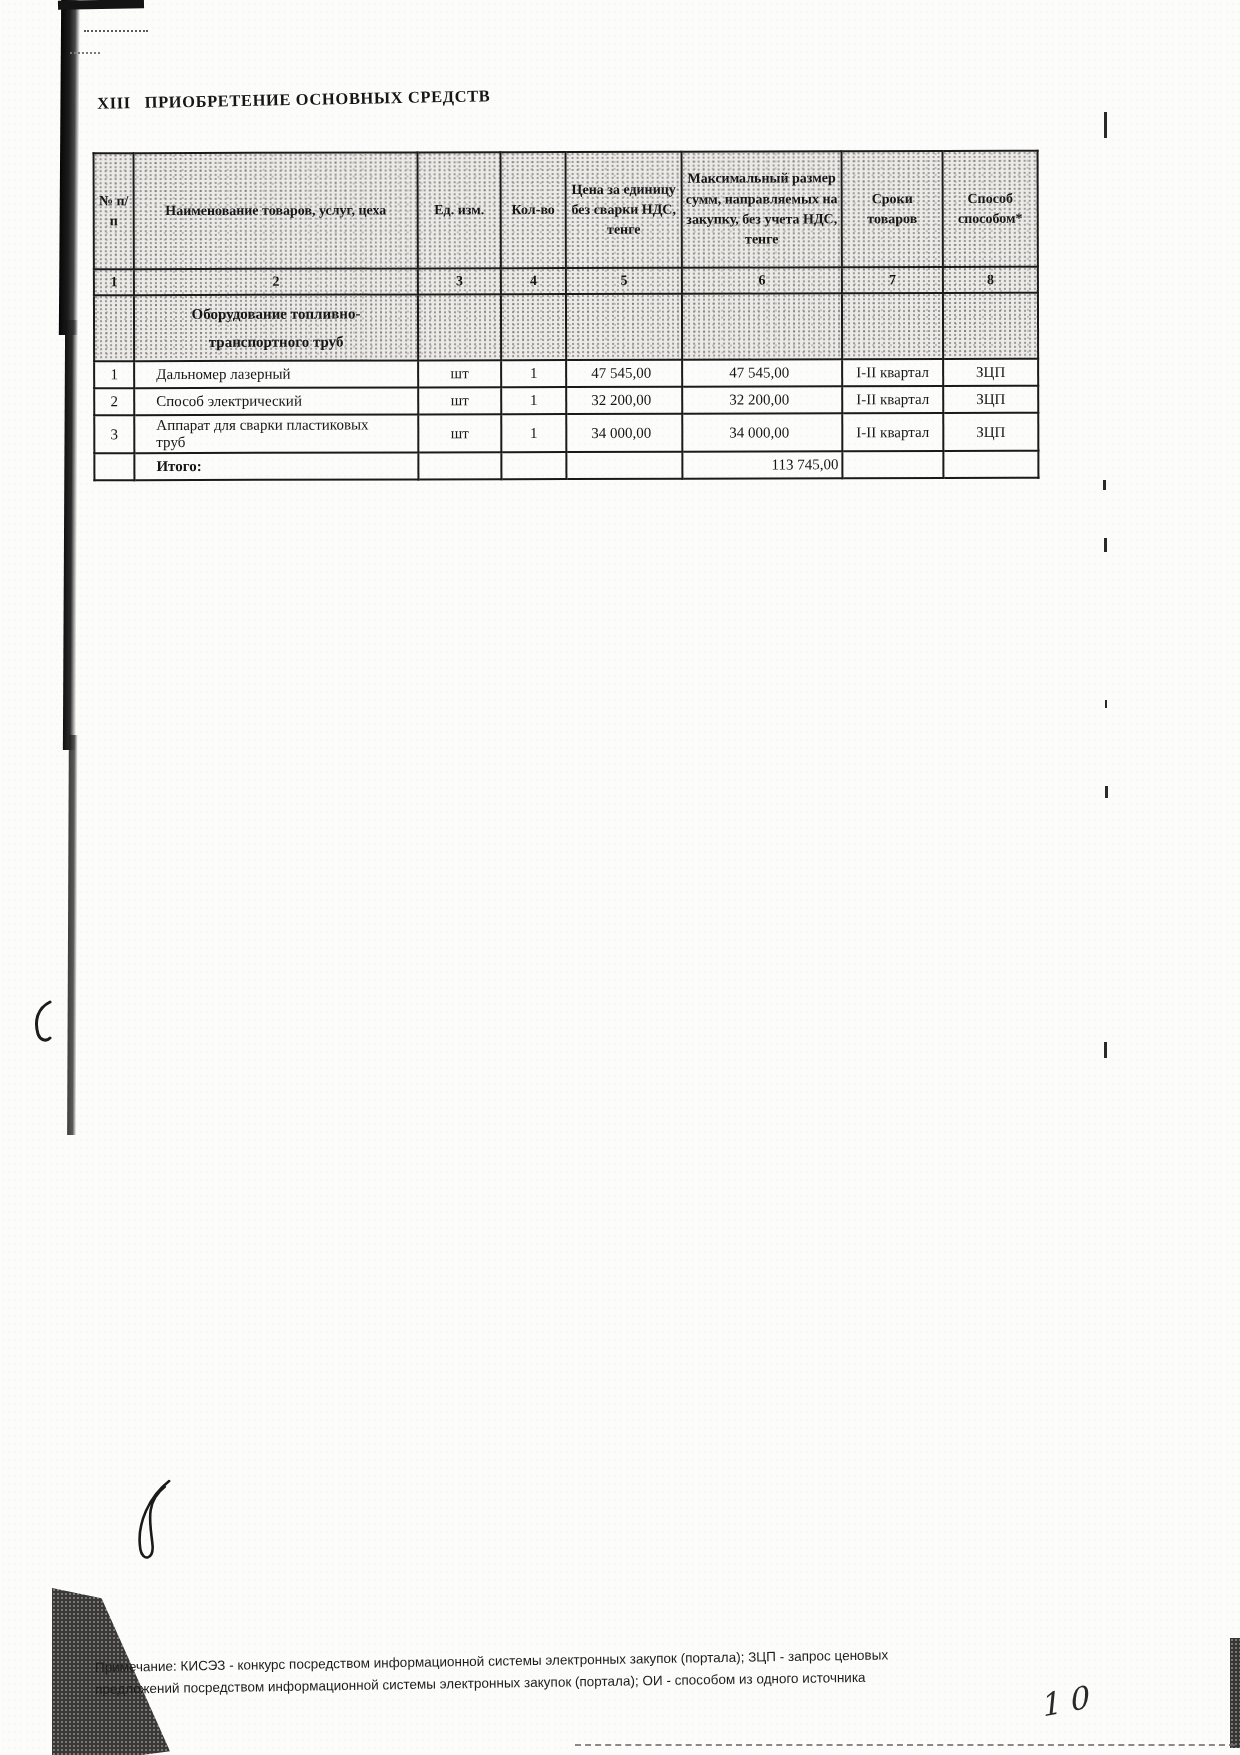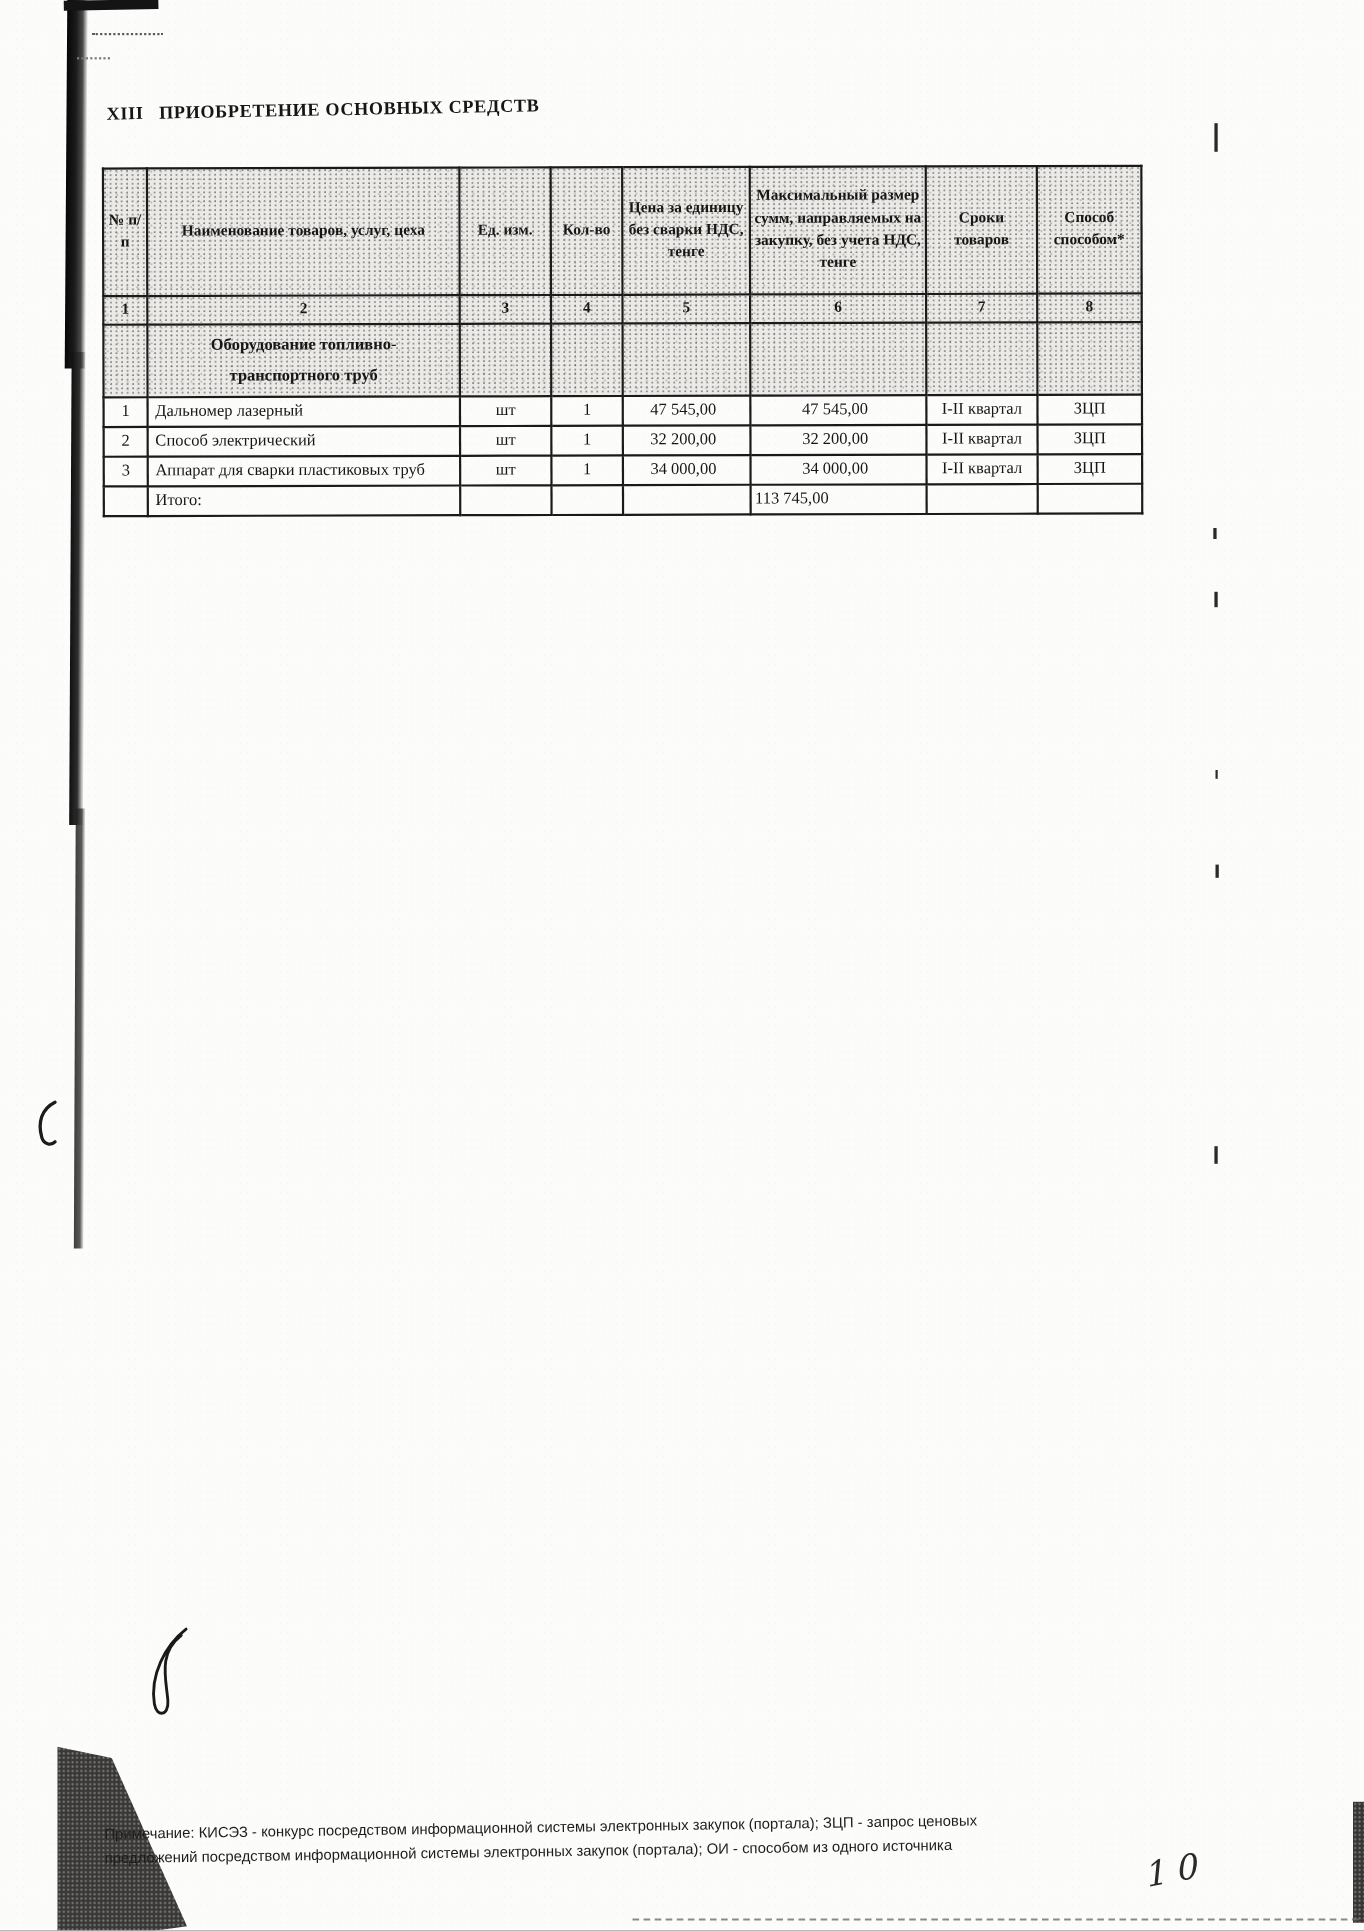--- a/index.html
+++ b/index.html
@@ -57,25 +57,25 @@
     background-color:#eceae7;
     background-image:
       radial-gradient(circle at 1px 1px, rgba(30,30,30,0.5) 0.6px, transparent 1.1px),
       radial-gradient(circle at 3px 2px, rgba(80,80,80,0.33) 0.6px, transparent 1.2px);
     background-size:5px 4px, 9px 7px;}
   .hdr td{font-weight:bold;font-size:14px;line-height:1.45;height:112px;}
   .numrow td{font-weight:bold;font-size:14px;height:22px;}
   .sectionrow td{height:62px;margin-top:40px;}
   .sectionrow .sec-name{font-weight:bold;font-size:15px;line-height:1.9;}
   .datarow td{height:23px;}
-  .c-name{text-align:left !important;padding:1px 6px !important;}
+  .c-name{text-align:left !important;padding:1px 21px !important;}
   .c-price,.c-max{text-align:center;padding-right:9px !important;}
   .totalrow td{height:23px;}
-  .totalrow .c-name{font-weight:normal;}
-  .totalrow .c-max{text-align:left;padding-right:3px !important;}
+  .totalrow .c-name{font-weight:bold;}
+  .totalrow .c-max{text-align:right;padding-right:3px !important;}
 
   
   .note{position:absolute;left:95px;top:1650px;width:878px;
     font-family:"Liberation Sans", sans-serif;font-size:13.5px;line-height:1.6;
     color:#1d1d1d;transform:rotate(-0.9deg);}
   .pagenum{position:absolute;left:1042px;top:1682px;
     font-family:"DejaVu Serif", serif;font-style:italic;font-size:31px;color:#2a2a2a;
     letter-spacing:9px;transform:rotate(-11deg) skewX(-6deg);}
 </style>
 </head>

